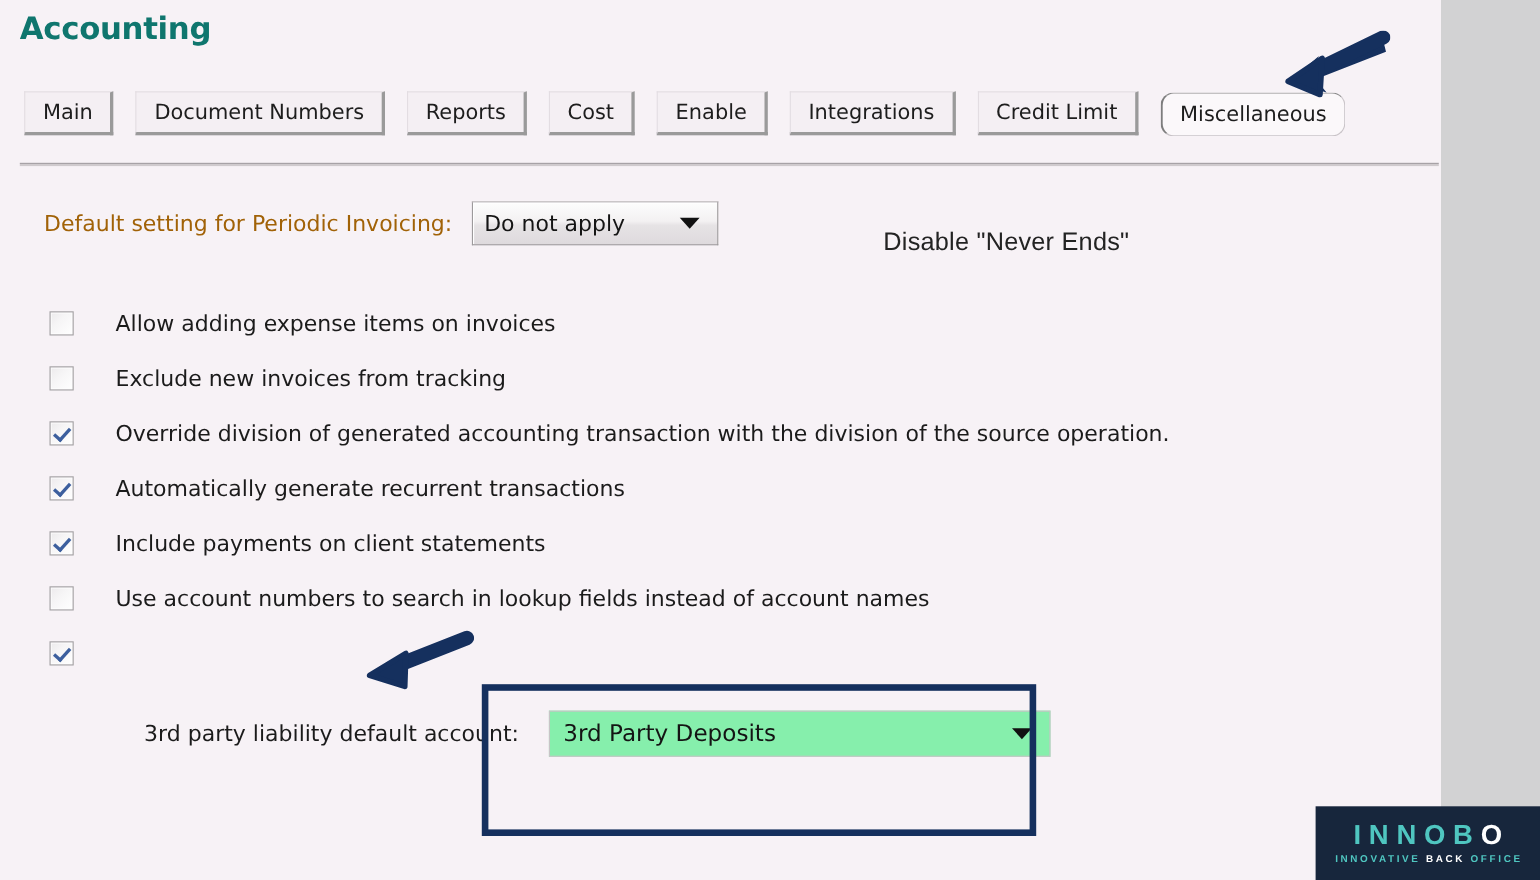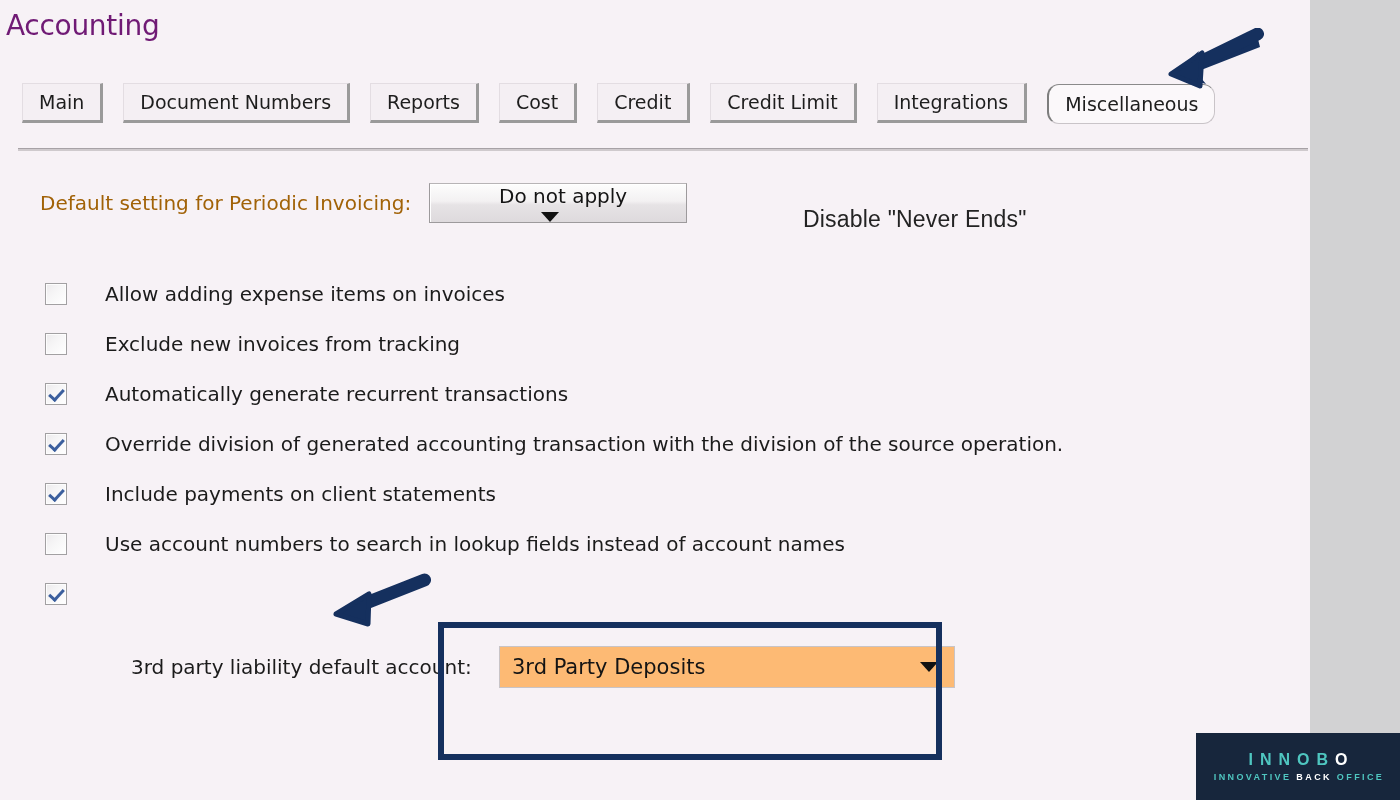--- a/index.html
+++ b/index.html
@@ -27,26 +27,26 @@
     left: 1310px;
     top: 0;
     width: 90px;
     height: 800px;
     background: #d2d2d3;
   }
 
   
   .page-title {
     position: absolute;
-    left: 6px;
+    left: 18px;
     top: 9px;
     font-family: "DejaVu Sans", sans-serif;
     font-size: 28px;
-    font-weight: normal;
-    color: #701a75;
+    font-weight: bold;
+    color: #0f766e;
     letter-spacing: -0.3px;
     white-space: nowrap;
   }
 
   
   .tabstrip {
     position: absolute;
     left: 22px;
     top: 83px;
     display: flex;
@@ -132,23 +132,22 @@
   }
   .caret {
     width: 0; height: 0;
     border-left: 9px solid transparent;
     border-right: 9px solid transparent;
     border-top: 10px solid #111111;
     margin-right: 16px;
     flex: 0 0 auto;
   }
   #combo-periodic {
-    width: 258px;
+    width: 224px;
     height: 40px;
-    flex-direction: column;
   }
 
   
   .note {
     position: absolute;
     left: 803px;
     top: 206px;
     font-family: "Liberation Sans", sans-serif;
     font-size: 23px;
     color: #232323;
@@ -211,21 +210,21 @@
   .subfield .sf-label {
     font-family: "DejaVu Sans", sans-serif;
     font-size: 20px;
     color: #1b1b1b;
     white-space: nowrap;
     width: 368px;
   }
   .sf-combo {
     width: 456px;
     height: 42px;
-    background: #fdba74;
+    background: #86efac;
     border: 1px solid #c8c4c7;
     box-shadow: none;
   }
   .sf-combo .combo-text { font-size: 21px; padding-left: 12px; }
 
   
   .highlight-box {
     position: absolute;
     left: 438px;
     top: 622px;
@@ -253,21 +252,21 @@
     width: 204px;
     height: 67px;
     background: #17263c;
     display: flex;
     flex-direction: column;
     align-items: center;
     justify-content: center;
   }
   .logo-word {
     font-family: "Liberation Sans", sans-serif;
-    font-size: 16px;
+    font-size: 25px;
     font-weight: bold;
     letter-spacing: 7px;
     line-height: 1;
     margin-bottom: 5px;
     margin-left: 7px;
   }
   .logo-word .t { color: #4fc6c0; }
   .logo-word .w { color: #ffffff; }
   .logo-tag {
     font-family: "Liberation Sans", sans-serif;
@@ -296,27 +295,27 @@
     <div class="tab">
         <span>Document Numbers</span>
       </div>
     <div class="tab">
         <span>Reports</span>
       </div>
     <div class="tab">
         <span>Cost</span>
       </div>
     <div class="tab">
-        <span>Credit</span>
+        <span>Enable</span>
+      </div>
+    <div class="tab">
+        <span>Integrations</span>
       </div>
     <div class="tab">
         <span>Credit Limit</span>
-      </div>
-    <div class="tab">
-        <span>Integrations</span>
       </div>
     <div class="tab active">
         <span>Miscellaneous</span>
       </div>
   </div>
 
   <div class="hr"></div>
 
   <div class="periodic-row">
     <span class="app-text periodic-label">Default setting for Periodic Invoicing:</span>
@@ -332,25 +331,25 @@
     <div class="check-row">
       <span class="cb"></span>
       <span class="check-label">Allow adding expense items on invoices</span>
     </div>
     <div class="check-row">
       <span class="cb"></span>
       <span class="check-label">Exclude new invoices from tracking</span>
     </div>
     <div class="check-row">
       <span class="cb checked"></span>
+      <span class="check-label">Override division of generated accounting transaction with the division of the source operation.</span>
+    </div>
+    <div class="check-row">
+      <span class="cb checked"></span>
       <span class="check-label">Automatically generate recurrent transactions</span>
-    </div>
-    <div class="check-row">
-      <span class="cb checked"></span>
-      <span class="check-label">Override division of generated accounting transaction with the division of the source operation.</span>
     </div>
     <div class="check-row">
       <span class="cb checked"></span>
       <span class="check-label">Include payments on client statements</span>
     </div>
     <div class="check-row">
       <span class="cb"></span>
       <span class="check-label">Use account numbers to search in lookup fields instead of account names</span>
     </div>
     <div class="check-row">

